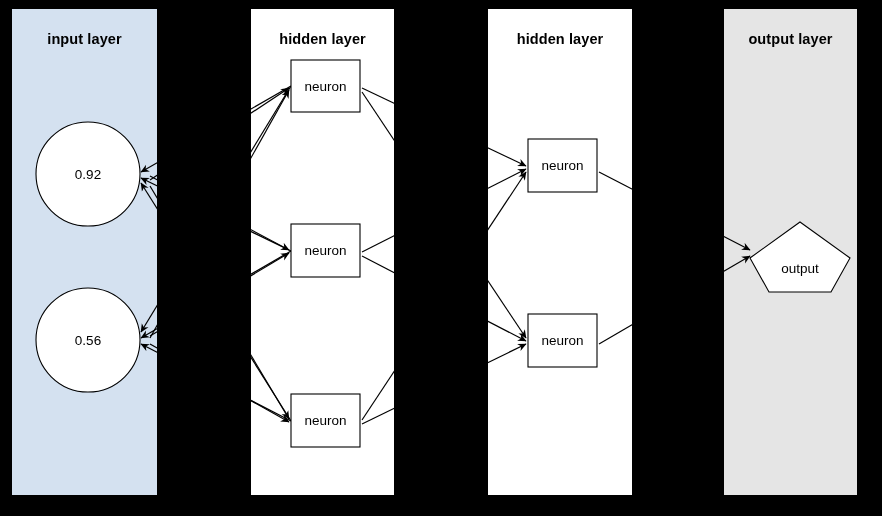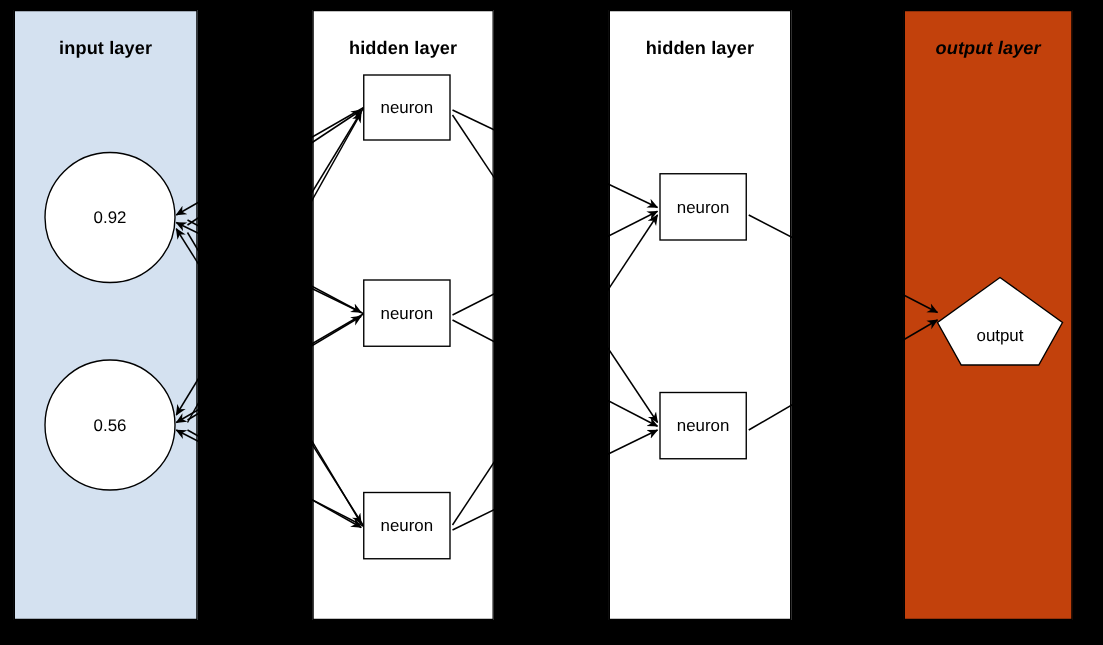--- a/index.html
+++ b/index.html
@@ -72,21 +72,21 @@
   </div>
 
   <div class="panel" style="left:250px;top:8px;width:145px;height:488px;background:#ffffff;">
     <div class="panel-title" style="top:22px;">hidden layer</div>
   </div>
 
   <div class="panel" style="left:487px;top:8px;width:146px;height:488px;background:#ffffff;">
     <div class="panel-title" style="top:22px;">hidden layer</div>
   </div>
 
-  <div class="panel" style="left:723px;top:8px;width:135px;height:488px;background:#c2410c;font-style:italic;">
+  <div class="panel" style="left:723px;top:8px;width:135px;height:488px;background:#e5e5e5;">
     <div class="panel-title" style="top:22px;">output layer</div>
   </div>
 
   <svg class="edge-svg" viewBox="0 0 882 516" xmlns="http://www.w3.org/2000/svg">
     <defs>
       <marker id="ah" markerWidth="9" markerHeight="9" refX="8" refY="4.5" orient="auto" markerUnits="userSpaceOnUse">
         <path class="arrowhead" d="M0,0.6 L8.6,4.5 L0,8.4 L2.6,4.5 Z"></path>
       </marker>
       <marker id="ahl" markerWidth="9" markerHeight="9" refX="8" refY="4.5" orient="auto" markerUnits="userSpaceOnUse">
         <path class="arrowhead" d="M0,0.6 L8.6,4.5 L0,8.4 L2.6,4.5 Z"></path>

